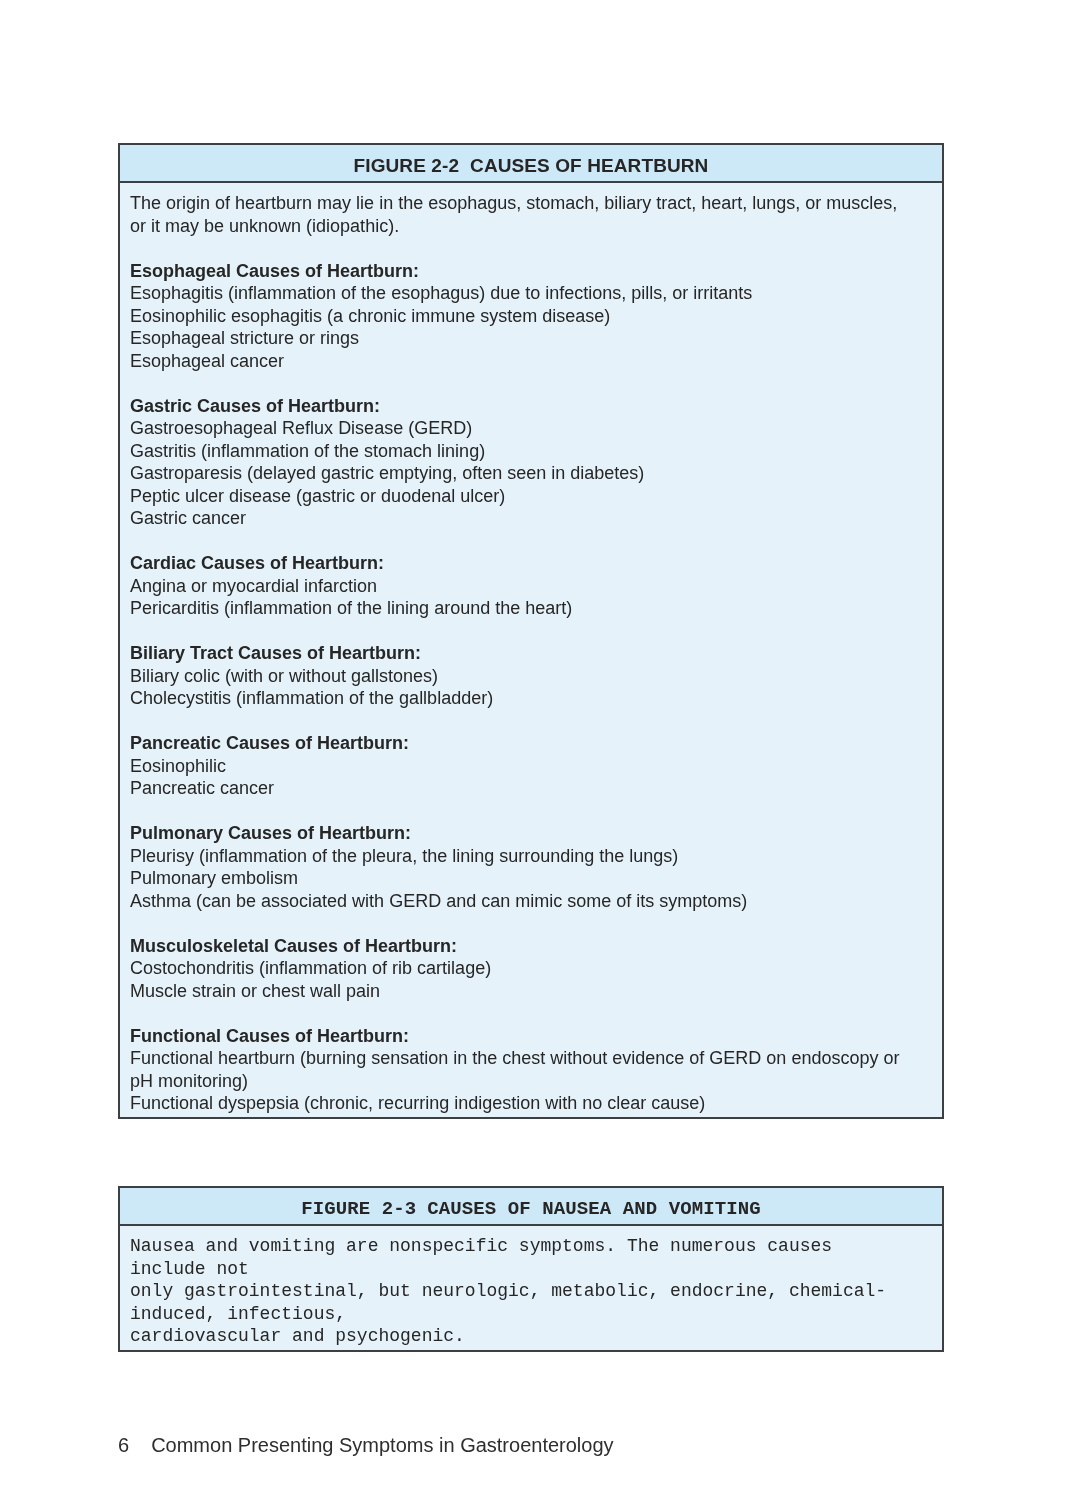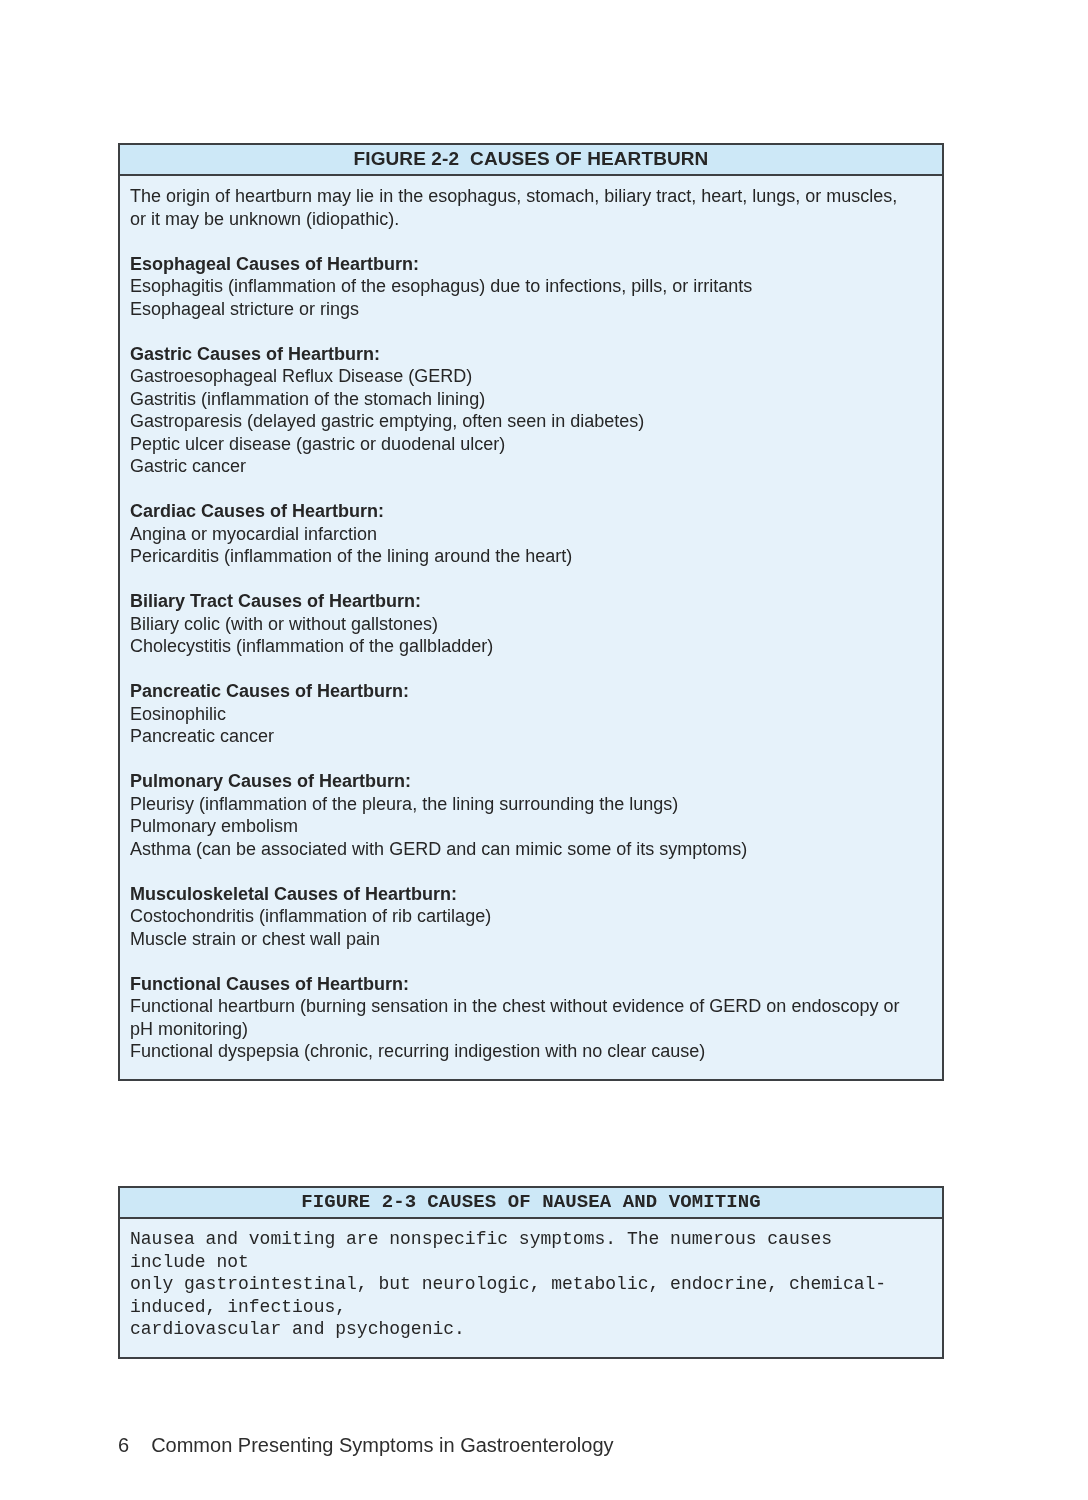--- a/index.html
+++ b/index.html
@@ -27,26 +27,26 @@
   }
   .fig1{top:143px;}
   .fig2{top:1186px;font-family:Liberation Mono, monospace;}
   .fig-header{
     background:var(--header-bg);
     border-bottom:2px solid var(--border);
     text-align:center;
     font-weight:bold;
     font-size:19px;
     line-height:28px;
-    padding:0 0 1px 0;
+    padding:7px 0 1px 0;
     letter-spacing:0.1px;
   }
   .fig-title{margin-left:11px;}
   .fig-body{
-    padding:9px 24px 16px 10px;
+    padding:9px 24px 2px 10px;
     font-size:18px;
     line-height:22.5px;
     letter-spacing:0px;
   }
   .fig-body p{margin:0;}
   .sec{margin-top:22.5px;}
   .bold{font-weight:bold;}
   .page-footer{
     position:absolute;
     left:118px;
@@ -65,21 +65,23 @@
     <header class="fig-header">
       <span>FIGURE 2-2</span><span class="fig-title">CAUSES OF HEARTBURN</span>
     </header>
     <div class="fig-body">
       <p>The origin of heartburn may lie in the esophagus, stomach, biliary tract, heart, lungs, or muscles,</p>
       <p>or it may be unknown (idiopathic).</p>
 
       <div class="sec">
         <p class="bold">Esophageal Causes of Heartburn:</p>
         <p>Esophagitis (inflammation of the esophagus) due to infections, pills, or irritants</p>
+        <p>Eosinophilic esophagitis (a chronic immune system disease)</p>
         <p>Esophageal stricture or rings</p>
+        <p>Esophageal cancer</p>
       </div>
 
       <div class="sec">
         <p class="bold">Gastric Causes of Heartburn:</p>
         <p>Gastroesophageal Reflux Disease (GERD)</p>
         <p>Gastritis (inflammation of the stomach lining)</p>
         <p>Gastroparesis (delayed gastric emptying, often seen in diabetes)</p>
         <p>Peptic ulcer disease (gastric or duodenal ulcer)</p>
         <p>Gastric cancer</p>
       </div>

